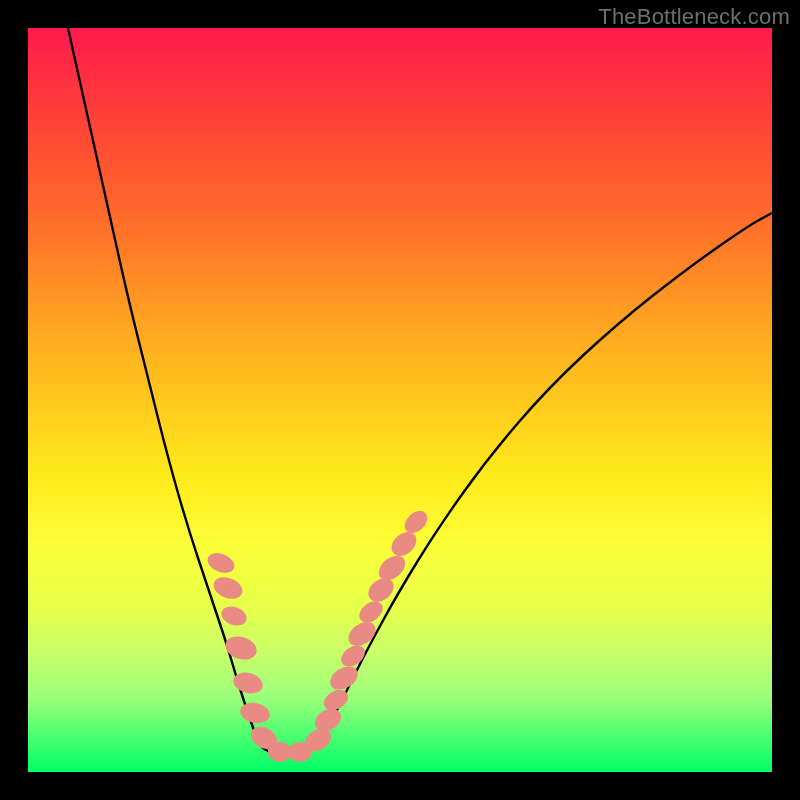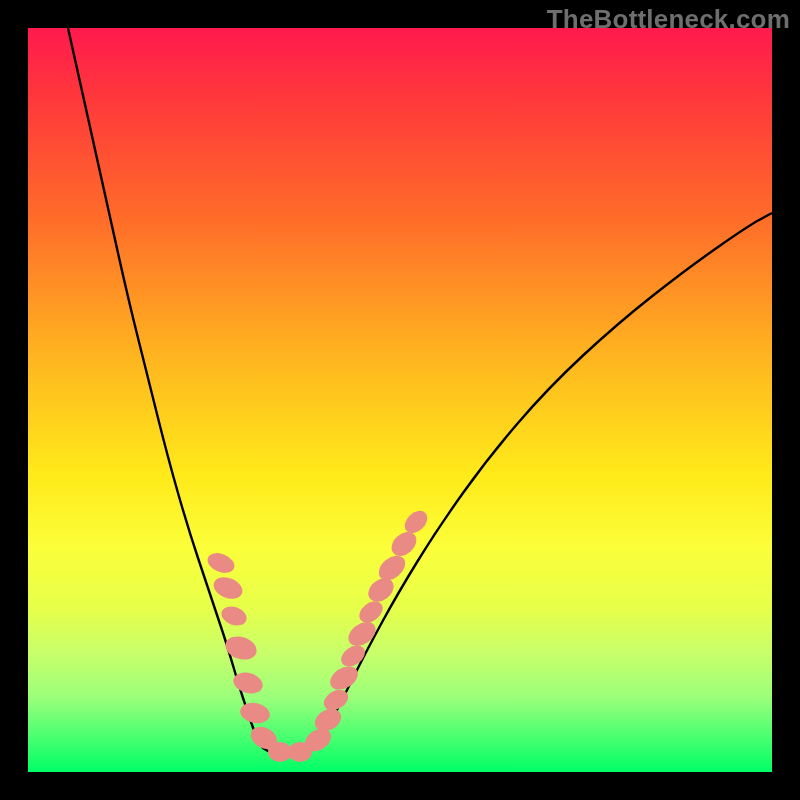--- a/index.html
+++ b/index.html
@@ -27,23 +27,23 @@
       #e6ff4a 78%,
       #c8ff6a 84%,
       #9bff7a 90%,
       #00ff66 100%);
   }
   .watermark {
     position: absolute;
     top: 4px;
     right: 10px;
     color: #6e6e6e;
-    font-size: 26px;
+    font-size: 22px;
     letter-spacing: 0.2px;
-    font-weight: 700;
+    font-weight: 400;
     z-index: 20;
   }
   svg.plot {
     position: absolute;
     left: 0;
     top: 0;
     width: 744px;
     height: 744px;
   }
   .curve {

